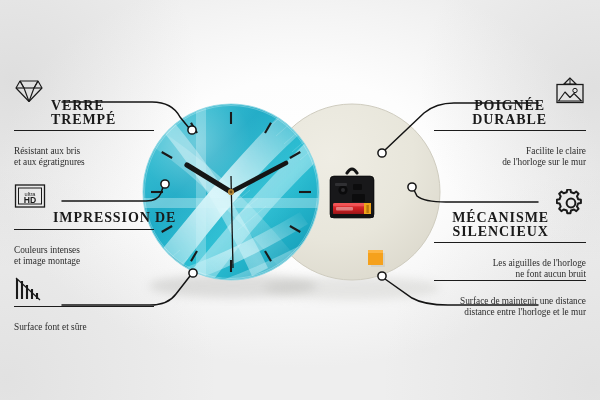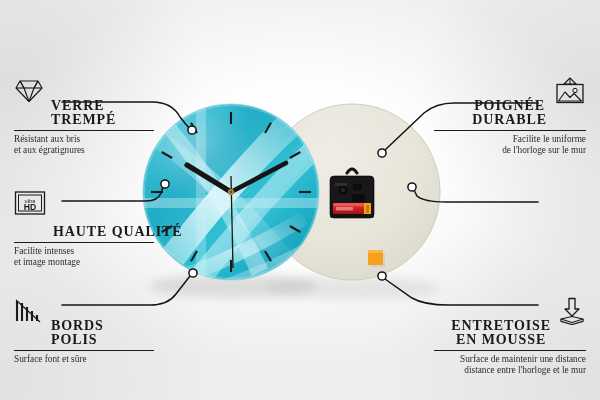--- a/index.html
+++ b/index.html
@@ -46,21 +46,21 @@
   .feat-left .feat-title{text-align:left;}
   .feat-right .feat-title{text-align:center;}
   .feat-rule{
     height:1px;background:#1c1c1c;margin-top:4px;width:100%;
   }
   .feat-desc{
     font-family:"Liberation Serif", serif;
     font-size:9.3px;
     line-height:11.2px;
     color:#2b2b2b;
-    margin-top:3px;
+    margin-top:15px;
     white-space:nowrap;
   }
   .feat-left .feat-desc{text-align:left;}
   .feat-right .feat-desc{text-align:right;}
   .ico{display:block;flex:0 0 auto;}
 
   
   #f-verre   {left:14px; top:56px;  width:152px;}
   #f-impr    {left:14px; top:168px; width:152px;}
   #f-bords   {left:14px; top:276px; width:152px;}
@@ -265,47 +265,42 @@
 
   <div class="feature feat-left" id="f-impr">
     <div class="feat-head">
       <svg class="ico" width="32" height="26" viewBox="0 0 32 26">
         <rect x="1.5" y="2" width="29" height="22" fill="none" stroke="#1a1a1a" stroke-width="1.3"></rect>
         <rect x="4.5" y="5" width="23" height="16" fill="none" stroke="#1a1a1a" stroke-width="1"></rect>
         <text x="16" y="12.6" text-anchor="middle" font-family="Liberation Sans, sans-serif" font-size="5.6" fill="#1a1a1a">ultra</text>
         <text x="16" y="20" text-anchor="middle" font-family="Liberation Sans, sans-serif" font-size="8.6" font-weight="bold" fill="#1a1a1a">HD</text>
       </svg>
       <div class="feat-title">
-        <br>
-        <span>HAUTE QUALITÉ</span>
+        <span>IMPRESSION DE</span><br>
       </div>
     </div>
     <div class="feat-rule"></div>
     <div class="feat-desc">
-      <span>Facilite intenses</span><br>
+      <span>Couleurs intenses</span><br>
       <span>et image montage</span>
     </div>
   </div>
 
   <div class="feature feat-left" id="f-bords">
     <div class="feat-head">
       <svg class="ico" width="30" height="26" viewBox="0 0 30 26">
         <g stroke="#1a1a1a" stroke-width="2.1" stroke-linecap="butt">
           <line x1="3" y1="3" x2="3" y2="23"></line>
           <line x1="8" y1="5" x2="8" y2="23"></line>
           <line x1="13" y1="9" x2="13" y2="23"></line>
           <line x1="18" y1="13" x2="18" y2="23"></line>
           <line x1="23" y1="17" x2="23" y2="23"></line>
         </g>
         <line x1="2" y1="2" x2="26" y2="24" stroke="#1a1a1a" stroke-width="1.2"></line>
       </svg>
-      <div class="feat-title">
-        <span>BORDS</span><br>
-        <span>POLIS</span>
-      </div>
     </div>
     <div class="feat-rule"></div>
     <div class="feat-desc">
       <span>Surface font et sûre</span>
     </div>
   </div>
 
   <div class="feature feat-right" id="f-poignee">
     <div class="feat-head">
       <div class="feat-title">
@@ -315,38 +310,47 @@
       <svg class="ico" width="32" height="28" viewBox="0 0 32 28">
         <path d="M16 1 L10 7 H22 Z" fill="none" stroke="#1a1a1a" stroke-width="1.2"></path>
         <line x1="16" y1="1" x2="16" y2="7" stroke="#1a1a1a" stroke-width="1"></line>
         <rect x="3" y="7.5" width="26" height="18" fill="none" stroke="#1a1a1a" stroke-width="1.3"></rect>
         <circle cx="21" cy="13.5" r="2.2" fill="none" stroke="#1a1a1a" stroke-width="1"></circle>
         <path d="M4.5 24 L11 15 L16 20.5 L20 16.5 L27.5 24 Z" fill="none" stroke="#1a1a1a" stroke-width="1.15" stroke-linejoin="round"></path>
       </svg>
     </div>
     <div class="feat-rule"></div>
     <div class="feat-desc">
-      <span>Facilite le uniforme</span><br>
+      <span>Facilite le claire</span><br>
       <span>de l'horloge sur le mur</span>
     </div>
   </div>
 
+  <div class="feature feat-right" id="f-meca">
+    <div class="feat-head">
+      <div class="feat-title">
+        <span>MÉCANISME</span><br>
+        <span>SILENCIEUX</span>
+      </div>
+      <svg class="ico" width="30" height="28" viewBox="0 0 30 28">
+        <g fill="none" stroke="#1a1a1a" stroke-width="2.0" stroke-linejoin="round">
+          <path d="M15 3.2
+                   l3.0 1.0 2.3 -1.6 2.2 2.2 -1.5 2.4 1.1 3.0 2.8 0.6 0 3.1 -2.8 0.6 -1.1 3.0 1.5 2.4 -2.2 2.2 -2.3 -1.6 -3.0 1.0 -0.6 2.8 -3.1 0 -0.6 -2.8 -3.0 -1.0 -2.3 1.6 -2.2 -2.2 1.5 -2.4 -1.1 -3.0 -2.8 -0.6 0 -3.1 2.8 -0.6 1.1 -3.0 -1.5 -2.4 2.2 -2.2 2.3 1.6 3.0 -1.0 0.6 -2.8 3.1 0 z"></path>
+          <circle cx="15" cy="14" r="4.4"></circle>
+        </g>
+      </svg>
+    </div>
+    <div class="feat-rule"></div>
+    <div class="feat-desc">
+      <span>Les aiguilles de l'horloge</span><br>
+      <span>ne font aucun bruit</span>
+    </div>
+  </div>
 
   <div class="feature feat-right" id="f-entre">
-    <div class="feat-head">
-      <div class="feat-title">
-        <span>ENTRETOISE</span><br>
-        <span>EN MOUSSE</span>
-      </div>
-      <svg class="ico" width="28" height="28" viewBox="0 0 28 28">
-        <path d="M11 1.5 H17 V12 H21 L14 19 L7 12 H11 Z" fill="none" stroke="#1a1a1a" stroke-width="1.3" stroke-linejoin="round"></path>
-        <path d="M14 19.5 L25 22 L14 25.5 L3 22 Z" fill="none" stroke="#1a1a1a" stroke-width="1.25" stroke-linejoin="round"></path>
-        <path d="M3 22 V24.3 L14 27.5 L25 24.3 V22" fill="none" stroke="#1a1a1a" stroke-width="1.25" stroke-linejoin="round"></path>
-      </svg>
-    </div>
     <div class="feat-rule"></div>
     <div class="feat-desc">
       <span>Surface de maintenir une distance</span><br>
       <span>distance entre l'horloge et le mur</span>
     </div>
   </div>
 
 </div>
 
 </body></html>

